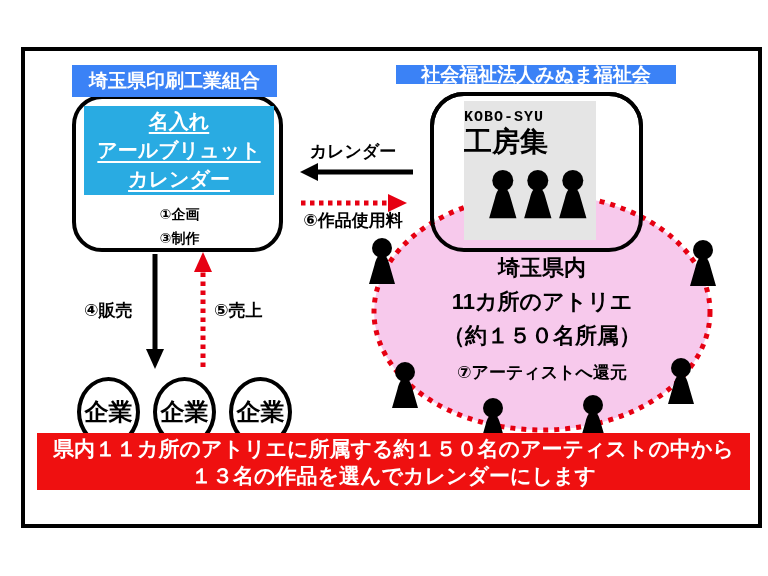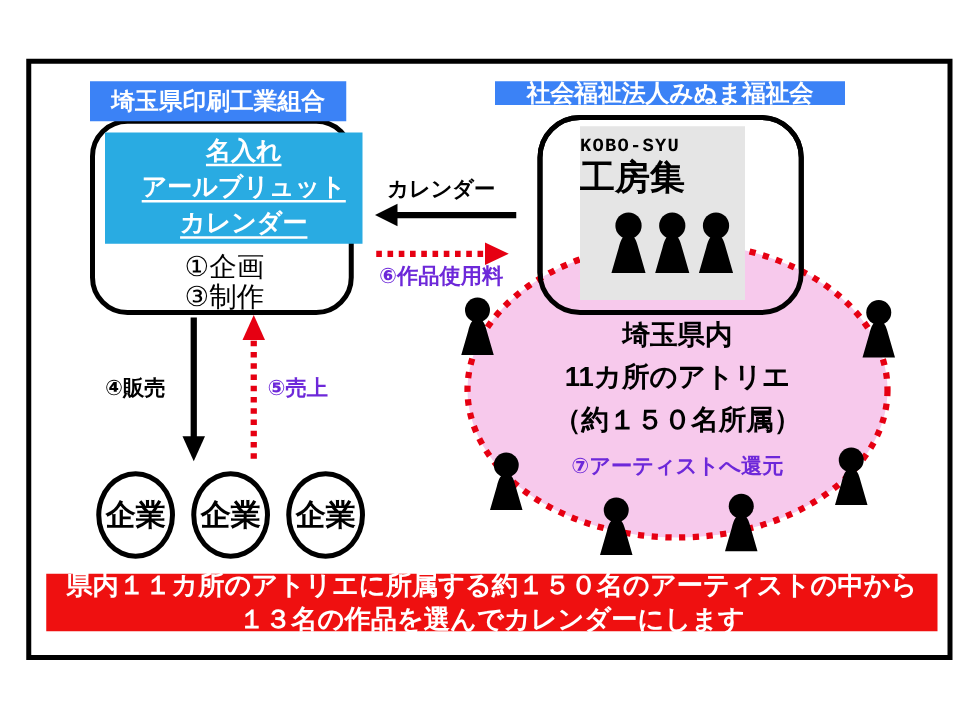--- a/index.html
+++ b/index.html
@@ -11,40 +11,40 @@
   .frame{left:21px;top:47px;width:741px;height:481px;border:4px solid #000;box-sizing:border-box;background:#fff;z-index:0;}
   .hdr{background:#3b82f6;color:#fff;font-weight:bold;font-size:19px;display:flex;align-items:center;justify-content:center;z-index:6;white-space:nowrap;}
   .hdr-left{left:72px;top:65px;width:205px;height:32px;}
   .hdr-right{left:396px;top:65px;width:280px;height:19px;}
   .rbox{background:#fff;border:4px solid #000;box-sizing:border-box;}
   .rbox-left{left:72px;top:95px;width:211px;height:157px;border-radius:30px;z-index:1;}
   .rbox-right{left:430px;top:92px;width:213px;height:160px;border-radius:34px;z-index:1;}
   .rbox-right-border{left:430px;top:92px;width:213px;height:160px;border-radius:34px;border:4px solid #000;box-sizing:border-box;background:transparent;z-index:3;}
   .bluebox{left:84px;top:106px;width:190px;height:89px;background:#29ABE2;z-index:2;
     display:flex;flex-direction:column;align-items:center;justify-content:center;
-    color:#fff;font-weight:bold;font-size:20px;line-height:29px;text-align:center;padding-left:16px;}
+    color:#fff;font-weight:bold;font-size:20px;line-height:29px;text-align:center;}
   .bluebox .uline{text-decoration:underline;text-underline-offset:4px;text-decoration-thickness:2px;}
-  .steps{left:92px;top:202px;width:175px;text-align:center;font-weight:normal;font-size:22px;line-height:24px;z-index:6;}
+  .steps{left:92px;top:202px;width:175px;text-align:center;font-weight:bold;font-size:14px;line-height:24px;z-index:6;}
   .yellowbox{left:464px;top:101px;width:132px;height:139px;background:#e5e5e5;z-index:4;text-align:left;}
   .kobo-romaji{margin-top:8px;font-size:15px;font-weight:bold;letter-spacing:1px;font-family:"Liberation Mono","DejaVu Sans Mono",monospace;}
   .kobo-name{font-size:28px;font-weight:bold;line-height:32px;}
   .svg-layer{left:0;top:0;width:768px;height:576px;pointer-events:none;}
   .z2{z-index:2;} .z5{z-index:5;}
   .flowlabel{font-weight:bold;font-size:17px;z-index:6;white-space:nowrap;}
-  .red{color:#6d28d9;}
+  .red{color:#000000;}
   .lbl-provide{left:283px;top:140px;width:140px;text-align:center;}
   .lbl-usage{left:283px;top:209px;width:140px;text-align:center;}
   .lbl-sell{left:84px;top:299px;}
   .lbl-sales{left:214px;top:299px;}
   .ellipse-text{left:402px;top:251px;width:280px;text-align:center;font-weight:bold;font-size:22px;line-height:34px;z-index:6;}
   .ellipse-note{left:402px;top:361px;width:280px;text-align:center;font-weight:bold;font-size:17px;z-index:6;}
   .company{width:63px;height:70px;border:4px solid #000;box-sizing:border-box;border-radius:50%;
     display:flex;align-items:center;justify-content:center;font-size:24px;font-weight:bold;background:#fff;z-index:6;}
   .c1{left:77px;top:377px;} .c2{left:153px;top:377px;} .c3{left:229px;top:377px;}
-  .banner{left:37px;top:459px;width:713px;height:46px;background:#EF1010;z-index:6;
+  .banner{left:37px;top:433px;width:713px;height:57px;background:#EF1010;z-index:6;
     display:flex;flex-direction:column;align-items:center;justify-content:center;
     color:#fff;font-weight:bold;font-size:21px;line-height:27px;text-align:center;white-space:nowrap;}
 </style>
 </head>
 <body>
 
 <div class="stage">
 
   <div class="abs frame"></div>
 

